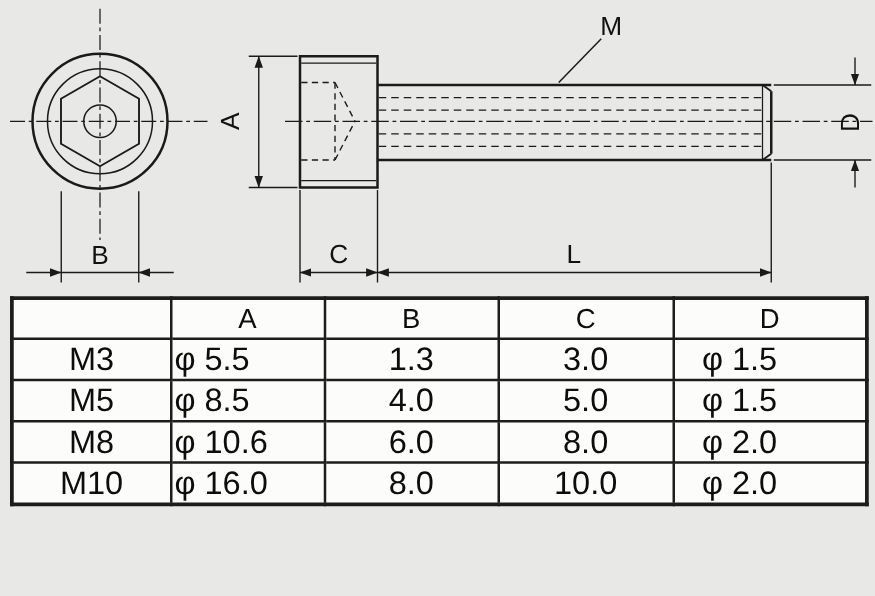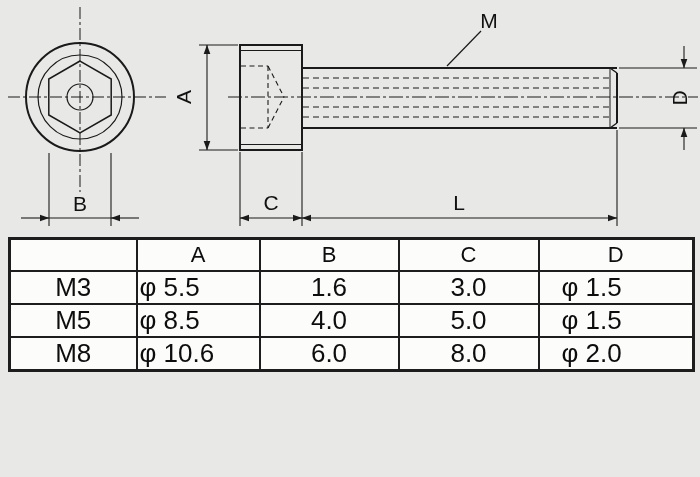--- a/index.html
+++ b/index.html
@@ -160,34 +160,41 @@
         <th>A</th>
         <th>B</th>
         <th>C</th>
         <th>D</th>
       </tr>
     </thead>
     <tbody>
       <tr>
         <td>M3</td>
         <td>φ 5.5</td>
-        <td>1.6</td>
+        <td>1.3</td>
         <td>3.0</td>
         <td>φ 1.5</td>
       </tr>
       <tr>
         <td>M5</td>
         <td>φ 8.5</td>
         <td>4.0</td>
         <td>5.0</td>
         <td>φ 1.5</td>
       </tr>
       <tr>
         <td>M8</td>
         <td>φ 10.6</td>
         <td>6.0</td>
         <td>8.0</td>
         <td>φ 2.0</td>
       </tr>
+      <tr>
+        <td>M10</td>
+        <td>φ 16.0</td>
+        <td>8.0</td>
+        <td>10.0</td>
+        <td>φ 2.0</td>
+      </tr>
     </tbody>
   </table>
 
 </div>
 
 </body></html>

